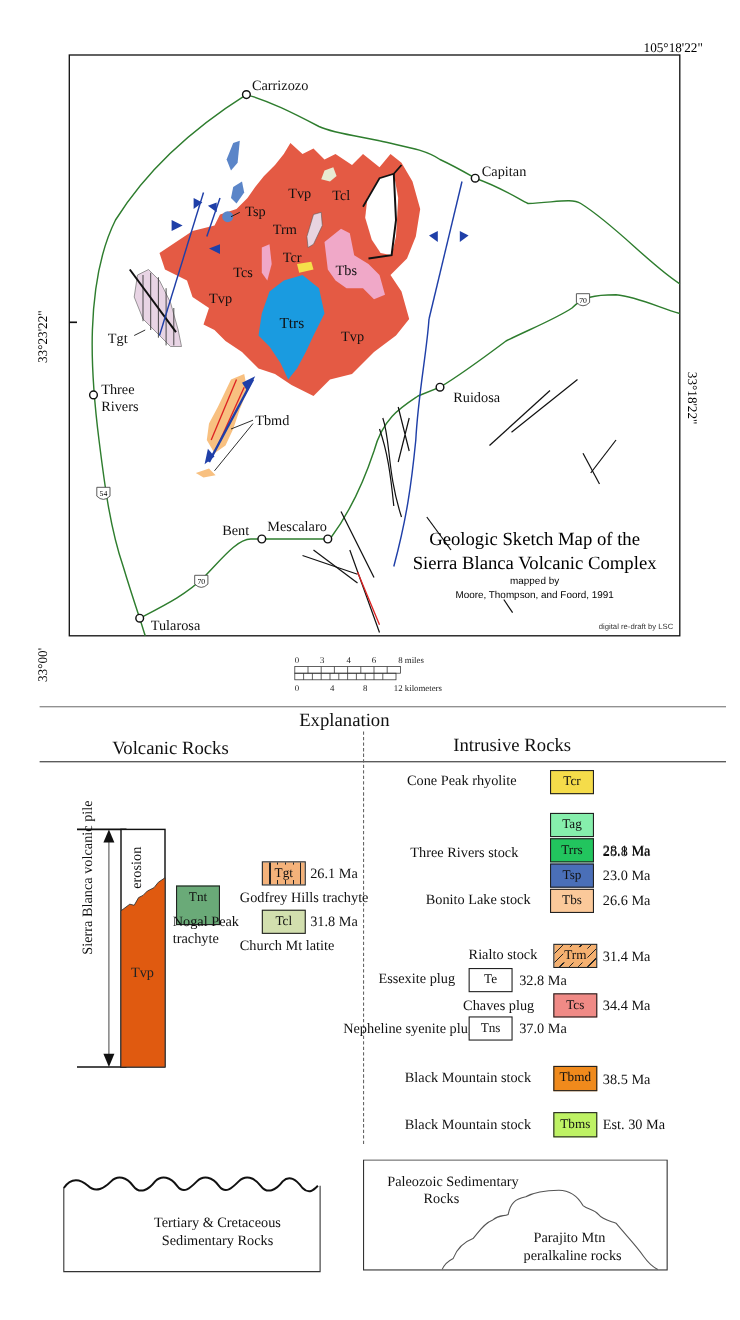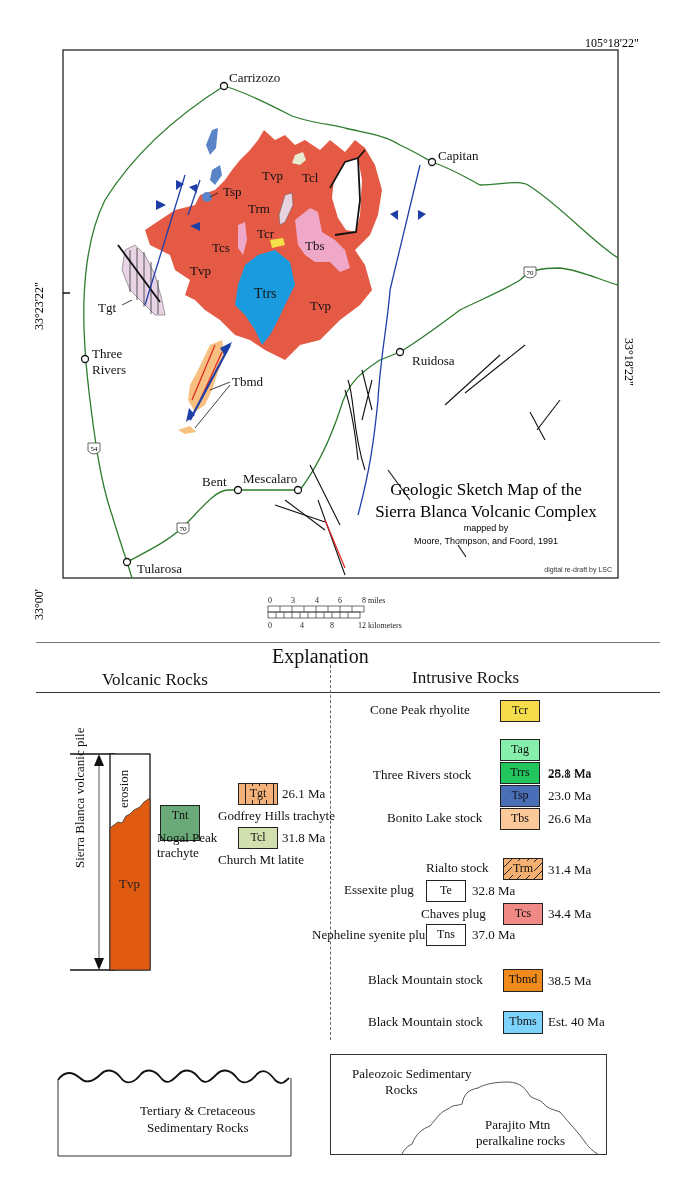--- a/index.html
+++ b/index.html
@@ -196,21 +196,21 @@
       <text x="362" y="603">8 miles</text>
       <text x="268" y="628">0</text>
       <text x="300" y="628">4</text>
       <text x="330" y="628">8</text>
       <text x="358" y="628">12 kilometers</text>
     </g>
   </svg>
 </div>
 
 <div class="hrule" style="left:36px;top:642px;width:624px;background:#777;"></div>
-<div class="sec-title" style="left:272px;top:645px;font-size:20px;">Explanation</div>
+<div class="sec-title" style="left:272px;top:645px;font-size:17px;">Explanation</div>
 <div class="sec-title" style="left:102px;top:670px;">Volcanic Rocks</div>
 <div class="sec-title" style="left:412px;top:668px;">Intrusive Rocks</div>
 <div class="hrule" style="left:36px;top:692px;width:624px;"></div>
 <div class="abs" style="left:330px;top:665px;width:0;height:375px;border-left:1px dashed #666;"></div>
 
 <svg class="abs" style="left:60px;top:740px;" width="160" height="250">
   <line x1="10" y1="14" x2="55" y2="14" stroke="#111" stroke-width="1.5"></line>
   <line x1="10" y1="230" x2="55" y2="230" stroke="#111" stroke-width="1.5"></line>
   <line x1="39" y1="22" x2="39" y2="222" stroke="#555" stroke-width="1"></line>
   <path d="M39,14 L34,26 L44,26 Z" fill="#111"></path>
@@ -263,22 +263,22 @@
 
 <div class="legend-label" style="left:312px;top:927px;">Nepheline syenite plug</div>
 <div class="legend-box" style="left:426px;top:924px;width:40px;height:22px;background:#fff;">Tns</div>
 <div class="age" style="left:472px;top:927px;">37.0 Ma</div>
 
 <div class="legend-label" style="left:368px;top:972px;">Black Mountain stock</div>
 <div class="legend-box" style="left:503px;top:969px;width:40px;height:23px;background:#f08a1c;">Tbmd</div>
 <div class="age" style="left:548px;top:973px;">38.5 Ma</div>
 
 <div class="legend-label" style="left:368px;top:1014px;">Black Mountain stock</div>
-<div class="legend-box" style="left:503px;top:1011px;width:40px;height:23px;background:#7dd3fc;">Tbms</div>
-<div class="age" style="left:548px;top:1014px;">Est. 40 Ma</div>
+<div class="legend-box" style="left:503px;top:1011px;width:40px;height:23px;background:#bef264;">Tbms</div>
+<div class="age" style="left:548px;top:1014px;">Est. 30 Ma</div>
 
 <svg class="abs" style="left:55px;top:1060px;" width="240" height="100">
   <path d="M3,20 C10,10 18,12 25,18 C32,25 40,20 46,14 C52,8 60,10 66,18 C72,26 80,22 86,14 C92,8 100,10 106,18 C112,26 118,20 124,14 C130,8 138,10 144,18 C150,26 156,20 162,14 C168,8 176,10 182,18 C188,26 196,22 202,14 C208,8 214,12 220,20 C226,26 230,22 234,18" fill="none" stroke="#111" stroke-width="1.8"></path>
   <path d="M3,20 L3,96 L236,96 L236,18" fill="none" stroke="#333" stroke-width="1"></path>
 </svg>
 <div class="legend-label" style="left:140px;top:1103px;font-size:13px;">Tertiary &amp; Cretaceous</div>
 <div class="legend-label" style="left:147px;top:1120px;font-size:13px;">Sedimentary Rocks</div>
 
 <svg class="abs" style="left:330px;top:1054px;" width="280" height="106">
   <rect x="0.5" y="0.5" width="276" height="100" fill="#fff" stroke="#333" stroke-width="1"></rect>

